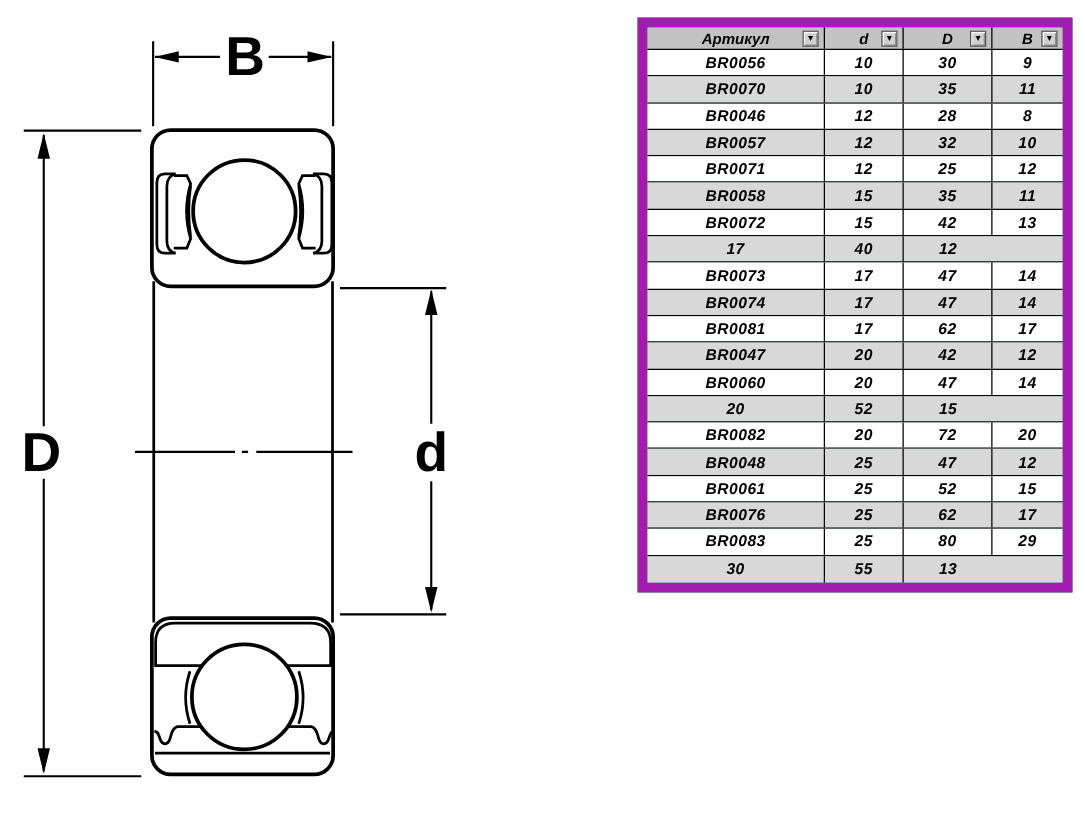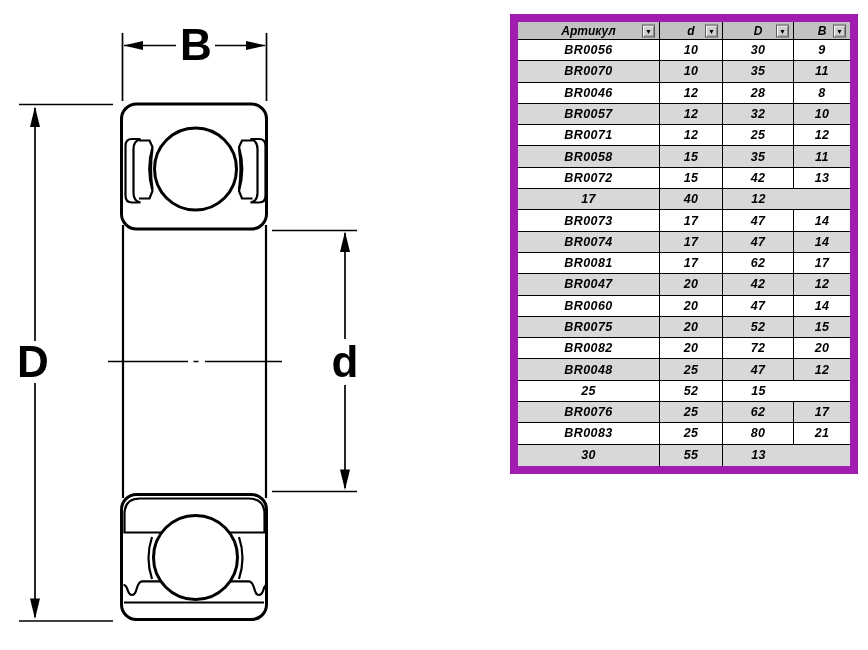--- a/index.html
+++ b/index.html
@@ -210,53 +210,53 @@
           <div class="tcell">42</div>
           <div class="tcell">12</div>
         </div>
         <div class="trow">
           <div class="tcell">BR0060</div>
           <div class="tcell">20</div>
           <div class="tcell">47</div>
           <div class="tcell">14</div>
         </div>
         <div class="trow alt">
-          <div class="tcell">BR0075</div>
           <div class="tcell">20</div>
           <div class="tcell">52</div>
           <div class="tcell">15</div>
         </div>
         <div class="trow">
           <div class="tcell">BR0082</div>
           <div class="tcell">20</div>
           <div class="tcell">72</div>
           <div class="tcell">20</div>
         </div>
         <div class="trow alt">
           <div class="tcell">BR0048</div>
           <div class="tcell">25</div>
           <div class="tcell">47</div>
           <div class="tcell">12</div>
         </div>
         <div class="trow">
+          <div class="tcell">BR0061</div>
           <div class="tcell">25</div>
           <div class="tcell">52</div>
           <div class="tcell">15</div>
         </div>
         <div class="trow alt">
           <div class="tcell">BR0076</div>
           <div class="tcell">25</div>
           <div class="tcell">62</div>
           <div class="tcell">17</div>
         </div>
         <div class="trow">
           <div class="tcell">BR0083</div>
           <div class="tcell">25</div>
           <div class="tcell">80</div>
-          <div class="tcell">21</div>
+          <div class="tcell">29</div>
         </div>
         <div class="trow alt">
           <div class="tcell">30</div>
           <div class="tcell">55</div>
           <div class="tcell">13</div>
         </div>
       </div>
   </div>
 
 </div>

